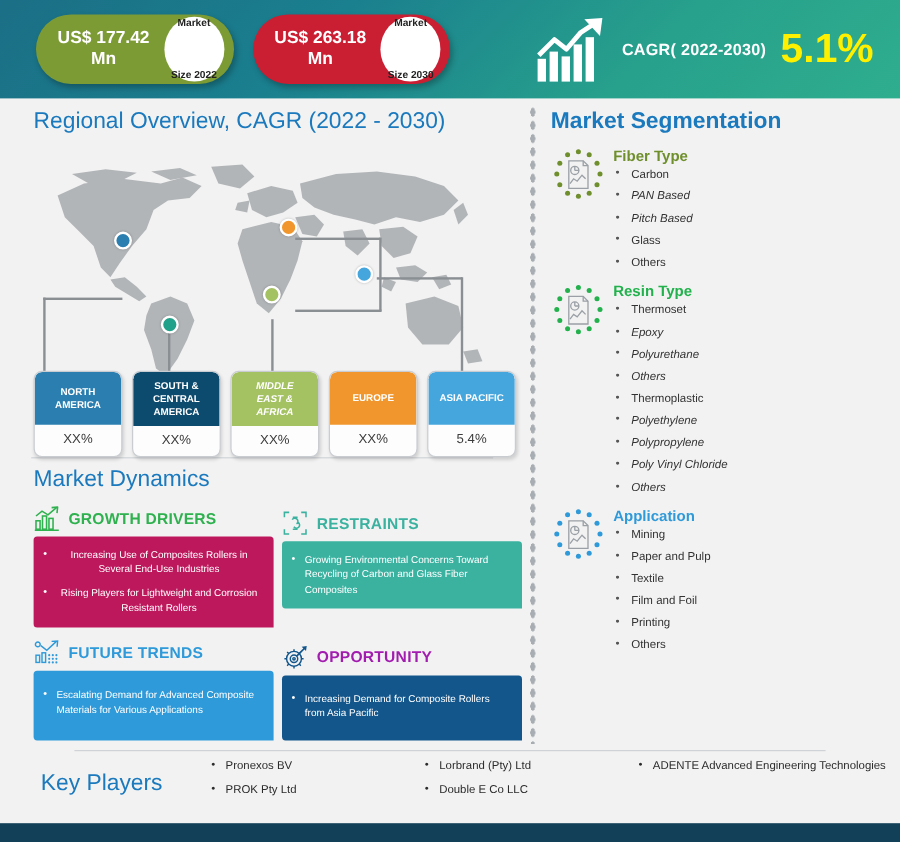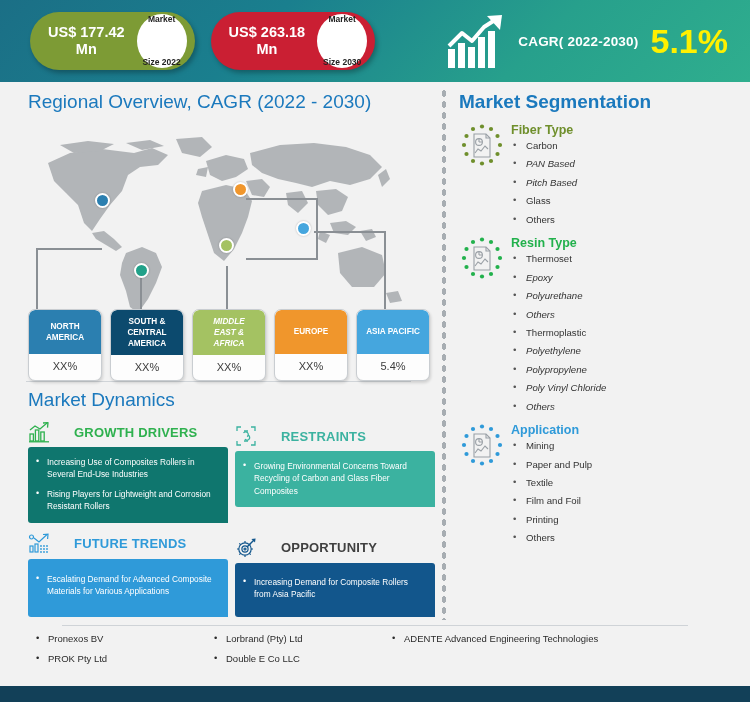--- a/index.html
+++ b/index.html
@@ -100,42 +100,42 @@
     text-align: center; font-size: 11px; color: #3c3c3c;
     padding: 6px 0 7px;
   }
 
   
   .rule { height: 1px; background: #d0d4d8; margin: 0 26px; }
   .dyn-grid {
     display: grid; grid-template-columns: 200px 200px;
     gap: 6px 7px; padding: 6px 0 0 28px;
   }
-  .dyn-head { display: flex; align-items: center; gap: 24px; height: 30px; }
+  .dyn-head { display: flex; align-items: center; gap: 7px; height: 30px; }
   .dyn-head-txt { font-size: 13px; font-weight: 700; letter-spacing: .2px; }
   .dyn-card {
     color: #fff; font-size: 8.3px; line-height: 1.5;
     padding: 9px 10px 10px 8px;
     border-radius: 3px 3px 0 3px;
     min-height: 58px;
   }
   .dyn-card ul { list-style: none; }
   .dyn-card li { position: relative; padding-left: 11px; margin-bottom: 7px; }
   .dyn-card li:last-child { margin-bottom: 0; }
   .dyn-card li:before {
     content: "•"; position: absolute; left: 0; top: -1px; font-size: 9px;
   }
-  .c-green  { background: #0f766e; }
+  .c-green  { background: #be185d; text-align: center; }
   .c-blue   { background: #2f9ad9; }
   .c-teal   { background: #3bb2a0; }
   .c-navy   { background: #12568c; }
   .t-green  { color: #2fb14f; }
   .t-blue   { color: #2f9ad9; }
   .t-teal   { color: #3bb2a0; }
-  .t-navy   { color: #404040; text-align: center; }
+  .t-navy   { color: #a21caf; text-align: center; }
 
   
   .seg-title { color: #1b79bd; font-size: 19px; padding: 9px 0 4px 22px; }
   .seg-block { display: flex; align-items: flex-start; padding: 4px 0 0 22px; }
   .seg-icon { width: 46px; height: 46px; flex: 0 0 46px; position: relative; margin-top: 2px;}
   .seg-body { padding-left: 6px; padding-top: 2px; }
   .seg-head { font-size: 12.5px; font-weight: 700; margin-bottom: 3px; }
   .seg-list { list-style: none; }
   .seg-list li {
     position: relative; padding-left: 15px;
@@ -517,20 +517,21 @@
           <li>Printing</li>
           <li>Others</li>
         </ul>
       </div>
     </div>
   </div>
 </div>
 
 <div class="kp-rule"></div>
 <div class="kp-area">
+  <div class="kp-title">Key Players</div>
   <div class="kp-cols">
     <div class="kp-col">
       <ul>
         <li>Pronexos BV</li>
         <li>PROK Pty Ltd</li>
       </ul>
     </div>
     <div class="kp-col">
       <ul>
         <li>Lorbrand (Pty) Ltd</li>

